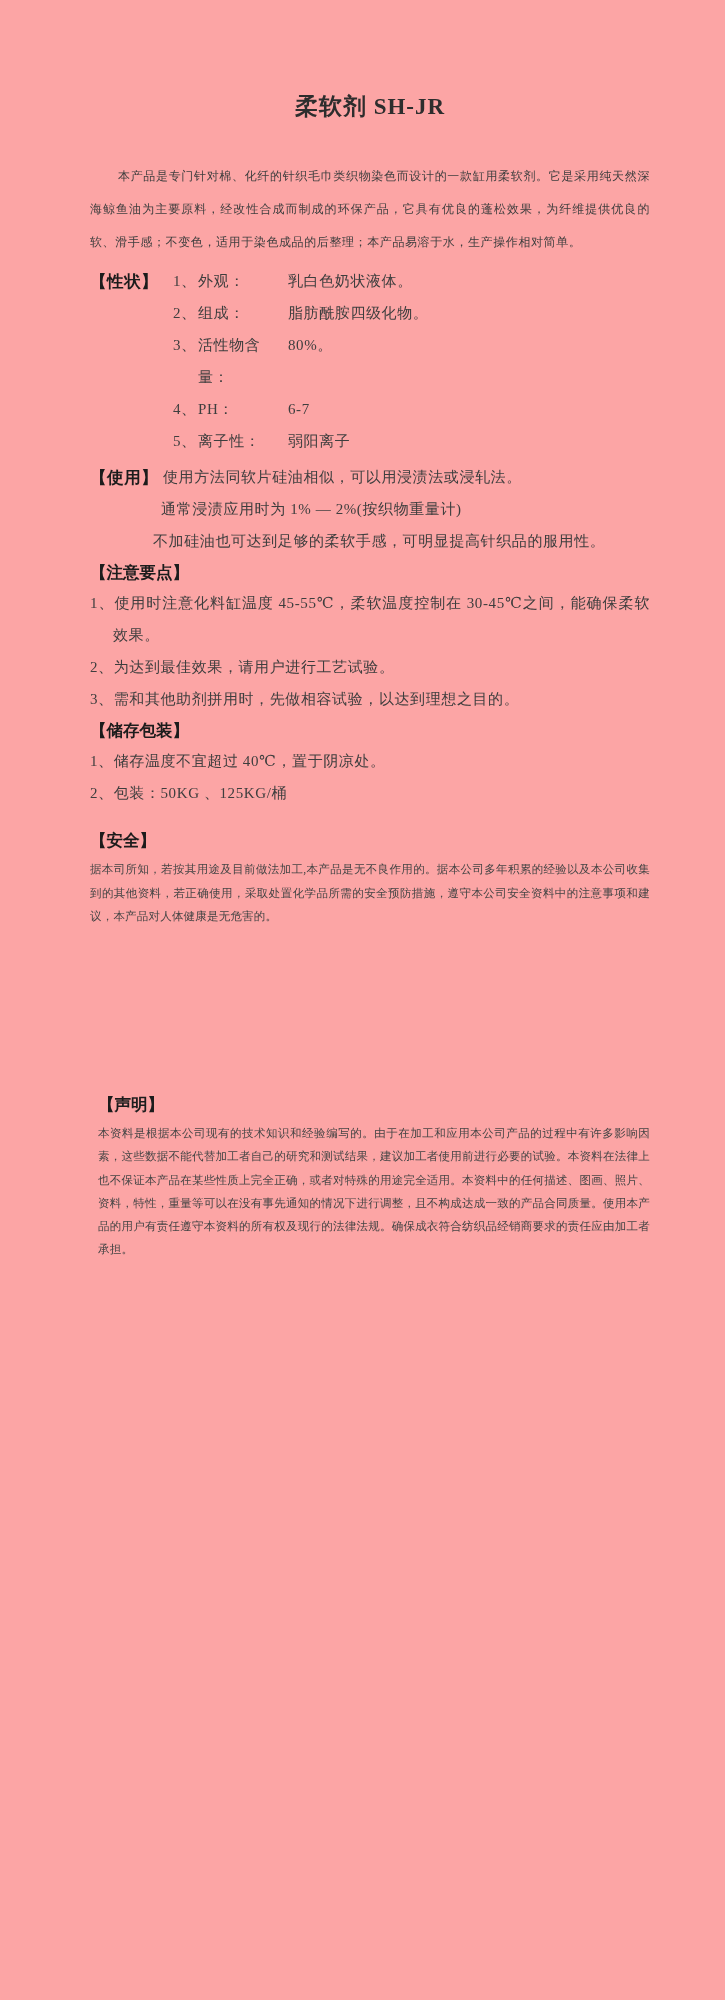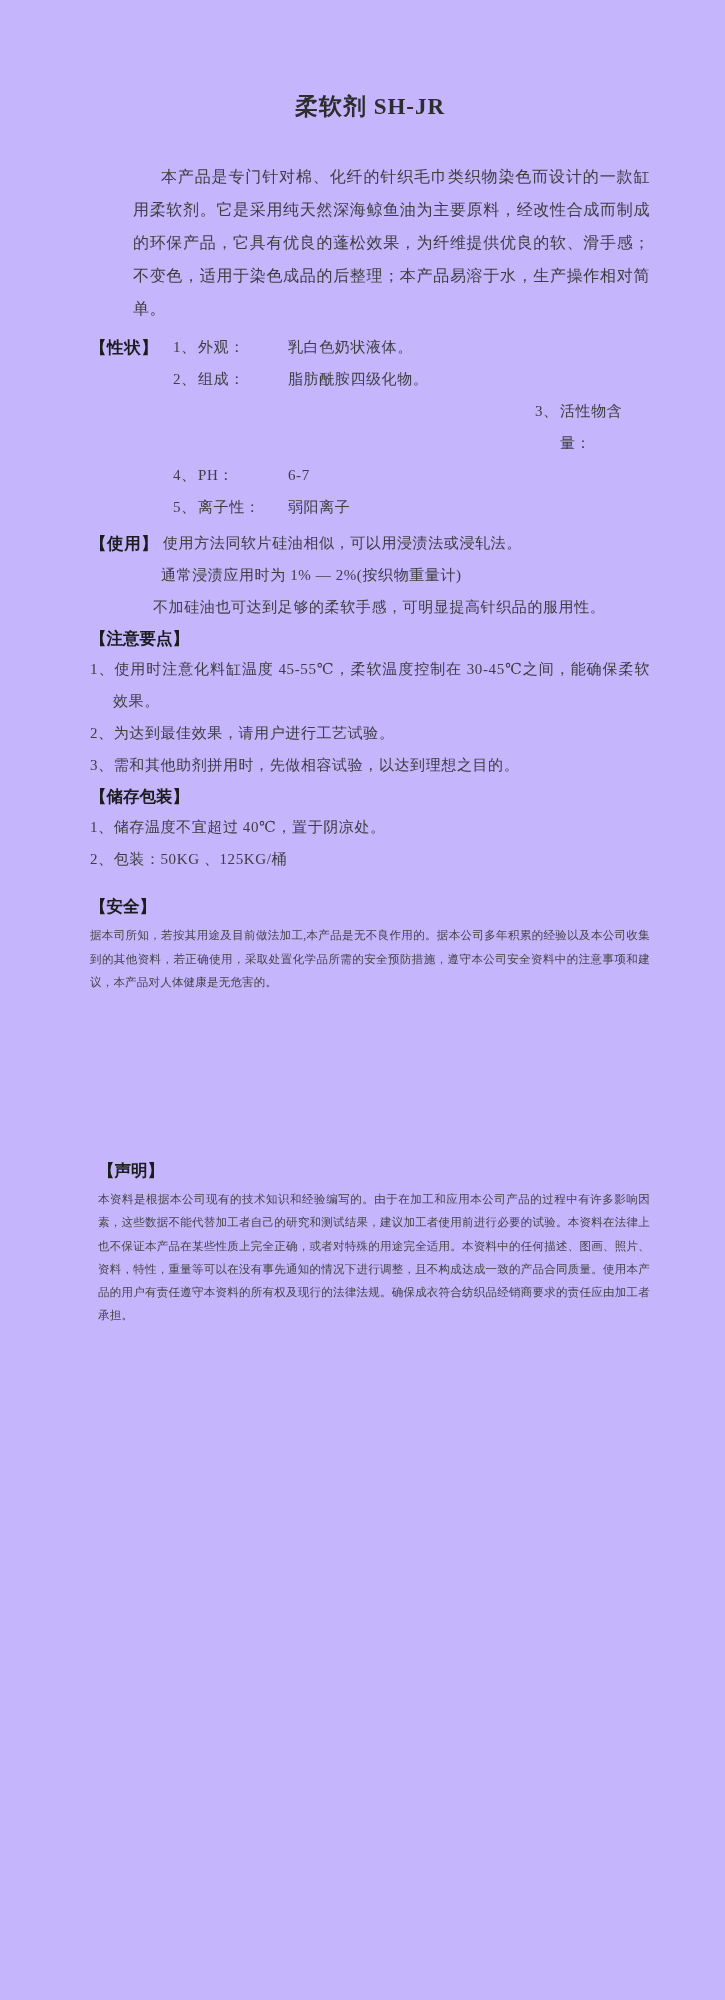--- a/index.html
+++ b/index.html
@@ -1,46 +1,45 @@
 <!DOCTYPE html>
 <html><head>
 <meta charset="utf-8">
 <style>
   * { margin: 0; padding: 0; box-sizing: border-box; }
   html, body { background: #ffffff; }
   .page {
     width: 725px;
     min-height: 2000px;
-    background: #c4b5fd;
+    background: #fca5a5;
     margin: 0 auto;
     position: relative;
     font-family: "Liberation Serif", "DejaVu Serif", serif;
     color: #3e3e3e;
   }
   .content {
     padding: 92px 75px 40px 90px; 
   }
   .doc-title {
     font-size: 23px;
     font-weight: 700;
     text-align: center;
     color: #2d2d2d;
     letter-spacing: 1px;
     line-height: 30px;
     margin-bottom: 38px;
     font-family: "Liberation Serif", "DejaVu Serif", serif;
   }
   .intro {
-    font-size: 16px;
+    font-size: 12px;
     line-height: 33px;
     letter-spacing: 0.6px;
     text-align: justify;
     text-indent: 28px;
     color: #3e3e3e;
-    margin-left: 43px;
   }
   .sec-head-inline, .sec-head-block {
     font-family: "Liberation Sans", "DejaVu Sans", sans-serif;
     font-weight: 700;
     color: #1c1c1c;
     font-size: 16.5px;
   }
   .props { margin-top: 6px; }
   .prop-row {
     display: flex;
@@ -101,20 +100,21 @@
       <div class="prop-row">
         <span class="prop-indent"></span>
         <span class="prop-num">2、</span>
         <span class="prop-label">组成：</span>
         <span class="prop-value">脂肪酰胺四级化物。</span>
       </div>
       <div class="prop-row">
         <span class="prop-indent"></span>
         <span class="prop-num">3、</span>
         <span class="prop-label">活性物含量：</span>
+        <span class="prop-value">80%。</span>
       </div>
       <div class="prop-row">
         <span class="prop-indent"></span>
         <span class="prop-num">4、</span>
         <span class="prop-label">PH：</span>
         <span class="prop-value">6-7</span>
       </div>
       <div class="prop-row">
         <span class="prop-indent"></span>
         <span class="prop-num">5、</span>

